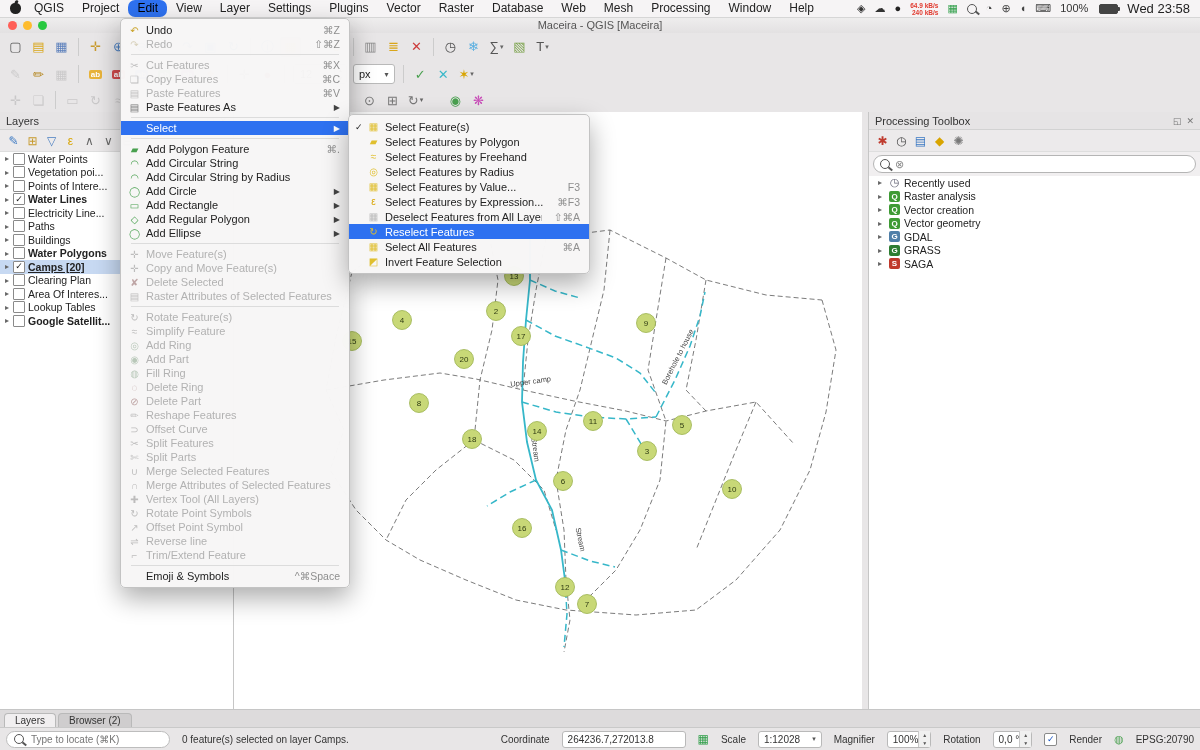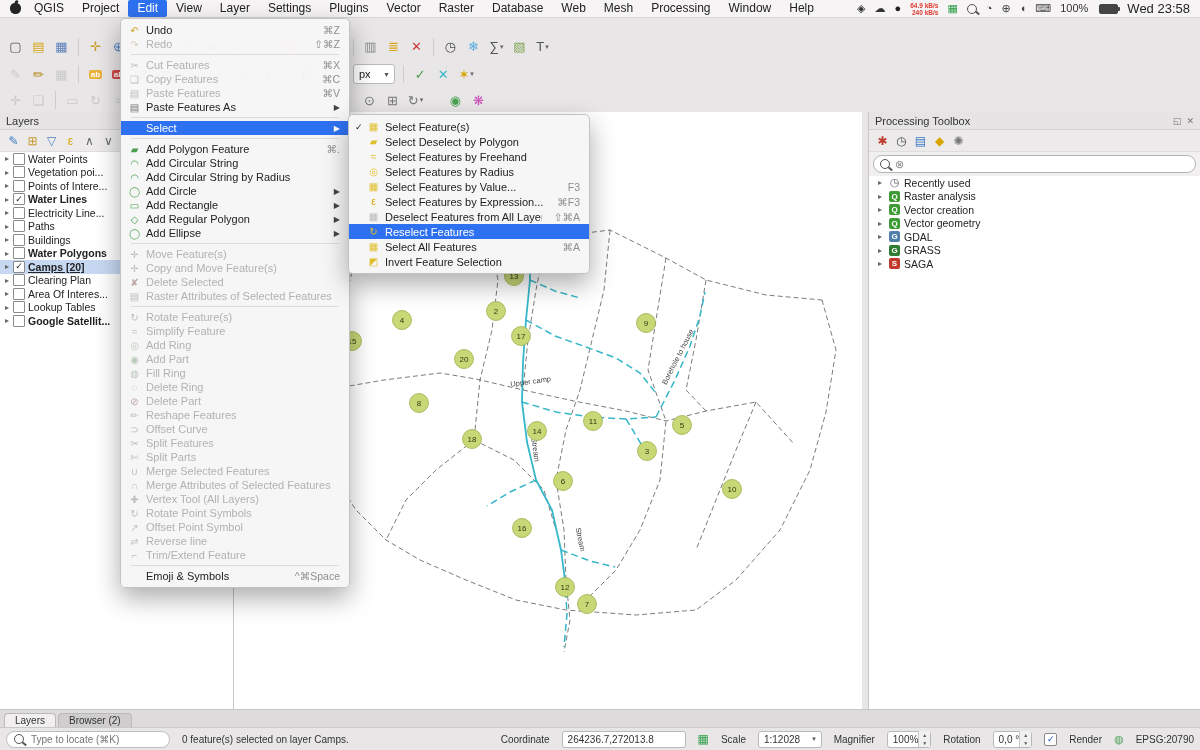--- a/index.html
+++ b/index.html
@@ -6,21 +6,21 @@
   #root{position:relative;width:1200px;height:750px;background:#e8e6e7;overflow:hidden;
         font-family:"Liberation Sans",sans-serif;font-size:11px;color:#222;}
 
   
   #menubar{position:absolute;top:0;left:0;right:0;height:17px;background:#f6f4f5;border-bottom:1px solid #d6d6d6;
            display:flex;align-items:center;padding:0 10px;font-size:12px;z-index:60;}
   .apple{width:11px;height:11px;background:#222;border-radius:45% 45% 48% 48%;margin-right:4px;position:relative;}
   .apple::before{content:"";position:absolute;top:-3px;left:5px;width:3px;height:4px;background:#222;border-radius:60% 40% 60% 40%;transform:rotate(30deg);}
   .mitem{padding:0 9px;line-height:17px;white-space:nowrap;}
   .mitem.bold{font-weight:normal;}
-  .mitem.active{background:#2e71f0;color:#ffffff;border-radius:2px;}
+  .mitem.active{background:#2e71f0;color:#000000;border-radius:7px;}
   #menu-status{margin-left:auto;display:flex;align-items:center;gap:9px;font-size:11px;color:#333;}
   .sicon{font-size:11px;line-height:17px;}
   .net{display:flex;flex-direction:column;justify-content:center;line-height:7px;font-size:6.5px;color:#e03a2f;text-align:right;font-weight:bold;}
   .magicon{width:8px;height:8px;border:1.5px solid #555;border-radius:50%;position:relative;display:inline-block;}
   .magicon::after{content:"";position:absolute;width:5px;height:1.5px;background:#555;right:-4px;bottom:-1px;transform:rotate(40deg);}
   .batt{width:17px;height:8px;border:1px solid #444;border-radius:2px;background:#444;position:relative;margin-left:2px;}
   .batt::after{content:"";position:absolute;right:-3px;top:2px;width:2px;height:4px;background:#444;border-radius:0 1px 1px 0;}
   .clocktxt{font-size:13px;color:#222;}
 
   
@@ -157,20 +157,28 @@
         <span class="sicon" style="color: rgb(68, 68, 68);">◔</span>
         <span class="sicon" style="color: rgb(68, 68, 68);">⊕</span>
         <span class="sicon" style="color: rgb(68, 68, 68);">◖</span>
         <span class="sicon" style="color: rgb(68, 68, 68);">⌨</span>
         <span class="sicon">100%</span>
         <span class="batt"></span>
         <span class="clocktxt">Wed 23:58</span>
       </div>
   </div>
 
+  <div id="titlebar">
+    <span class="lights">
+      <span class="light" style="background:#ff5f57"></span>
+      <span class="light" style="background:#febc2e"></span>
+      <span class="light" style="background:#28c840"></span>
+    </span>
+    <span>Maceira - QGIS [Maceira]</span>
+  </div>
 
   <div id="tb1" class="toolbar">
       <span class="ticon" style="color: rgb(85, 85, 85);">▢</span>
       <span class="ticon" style="color: rgb(217, 166, 26);">▤</span>
       <span class="ticon" style="color: rgb(91, 127, 187);">▦</span>
       <div class="tsep"></div>
       <span class="ticon" style="color: rgb(201, 155, 45);">✛</span>
       <span class="ticon" style="color: rgb(74, 127, 193);">⊕</span>
       <span class="ticon" style="color: rgb(74, 127, 193);">⊖</span>
       <span class="ticon" style="color: rgb(74, 127, 193);">↶</span>
@@ -716,21 +724,21 @@
     </div>
   <div id="select-menu" class="menu">
       <div class="mrow">
         <span class="mcheck">✓</span>
         <span class="micon" style="color: rgb(224, 191, 46);">▦</span>
         <span class="mlabel">Select Feature(s)</span>
       </div>
       <div class="mrow">
         <span class="mcheck"></span>
         <span class="micon" style="color: rgb(224, 191, 46);">▰</span>
-        <span class="mlabel">Select Deselect by Polygon</span>
+        <span class="mlabel">Select Features by Polygon</span>
       </div>
       <div class="mrow">
         <span class="mcheck"></span>
         <span class="micon" style="color: rgb(224, 191, 46);">≈</span>
         <span class="mlabel">Select Features by Freehand</span>
       </div>
       <div class="mrow">
         <span class="mcheck"></span>
         <span class="micon" style="color: rgb(224, 191, 46);">◎</span>
         <span class="mlabel">Select Features by Radius</span>

